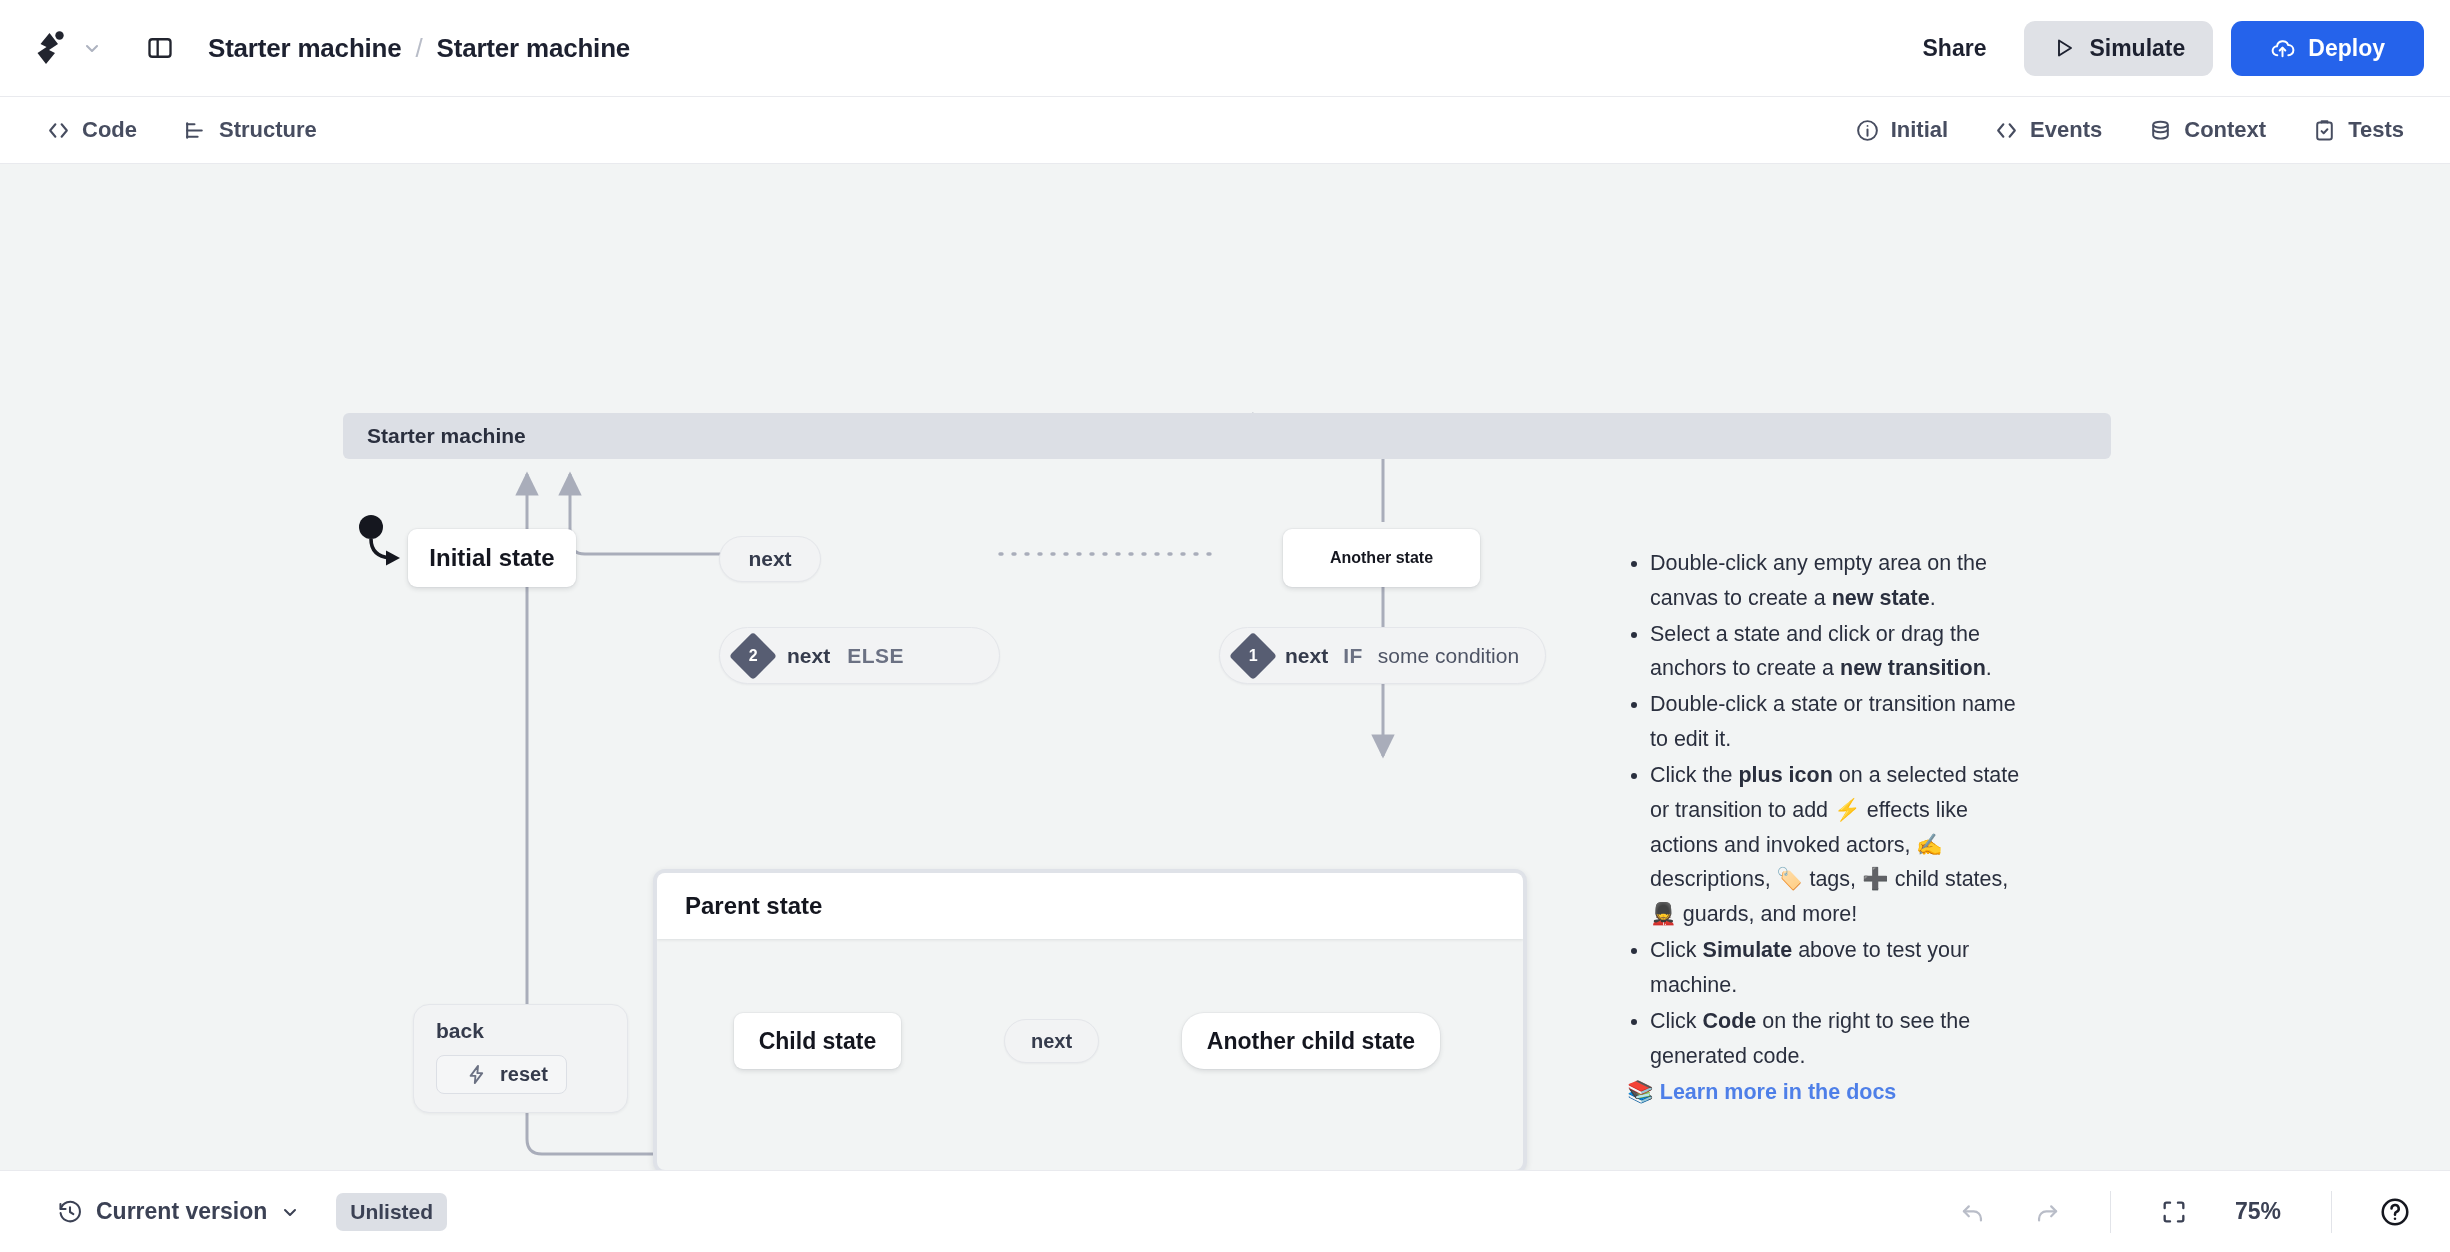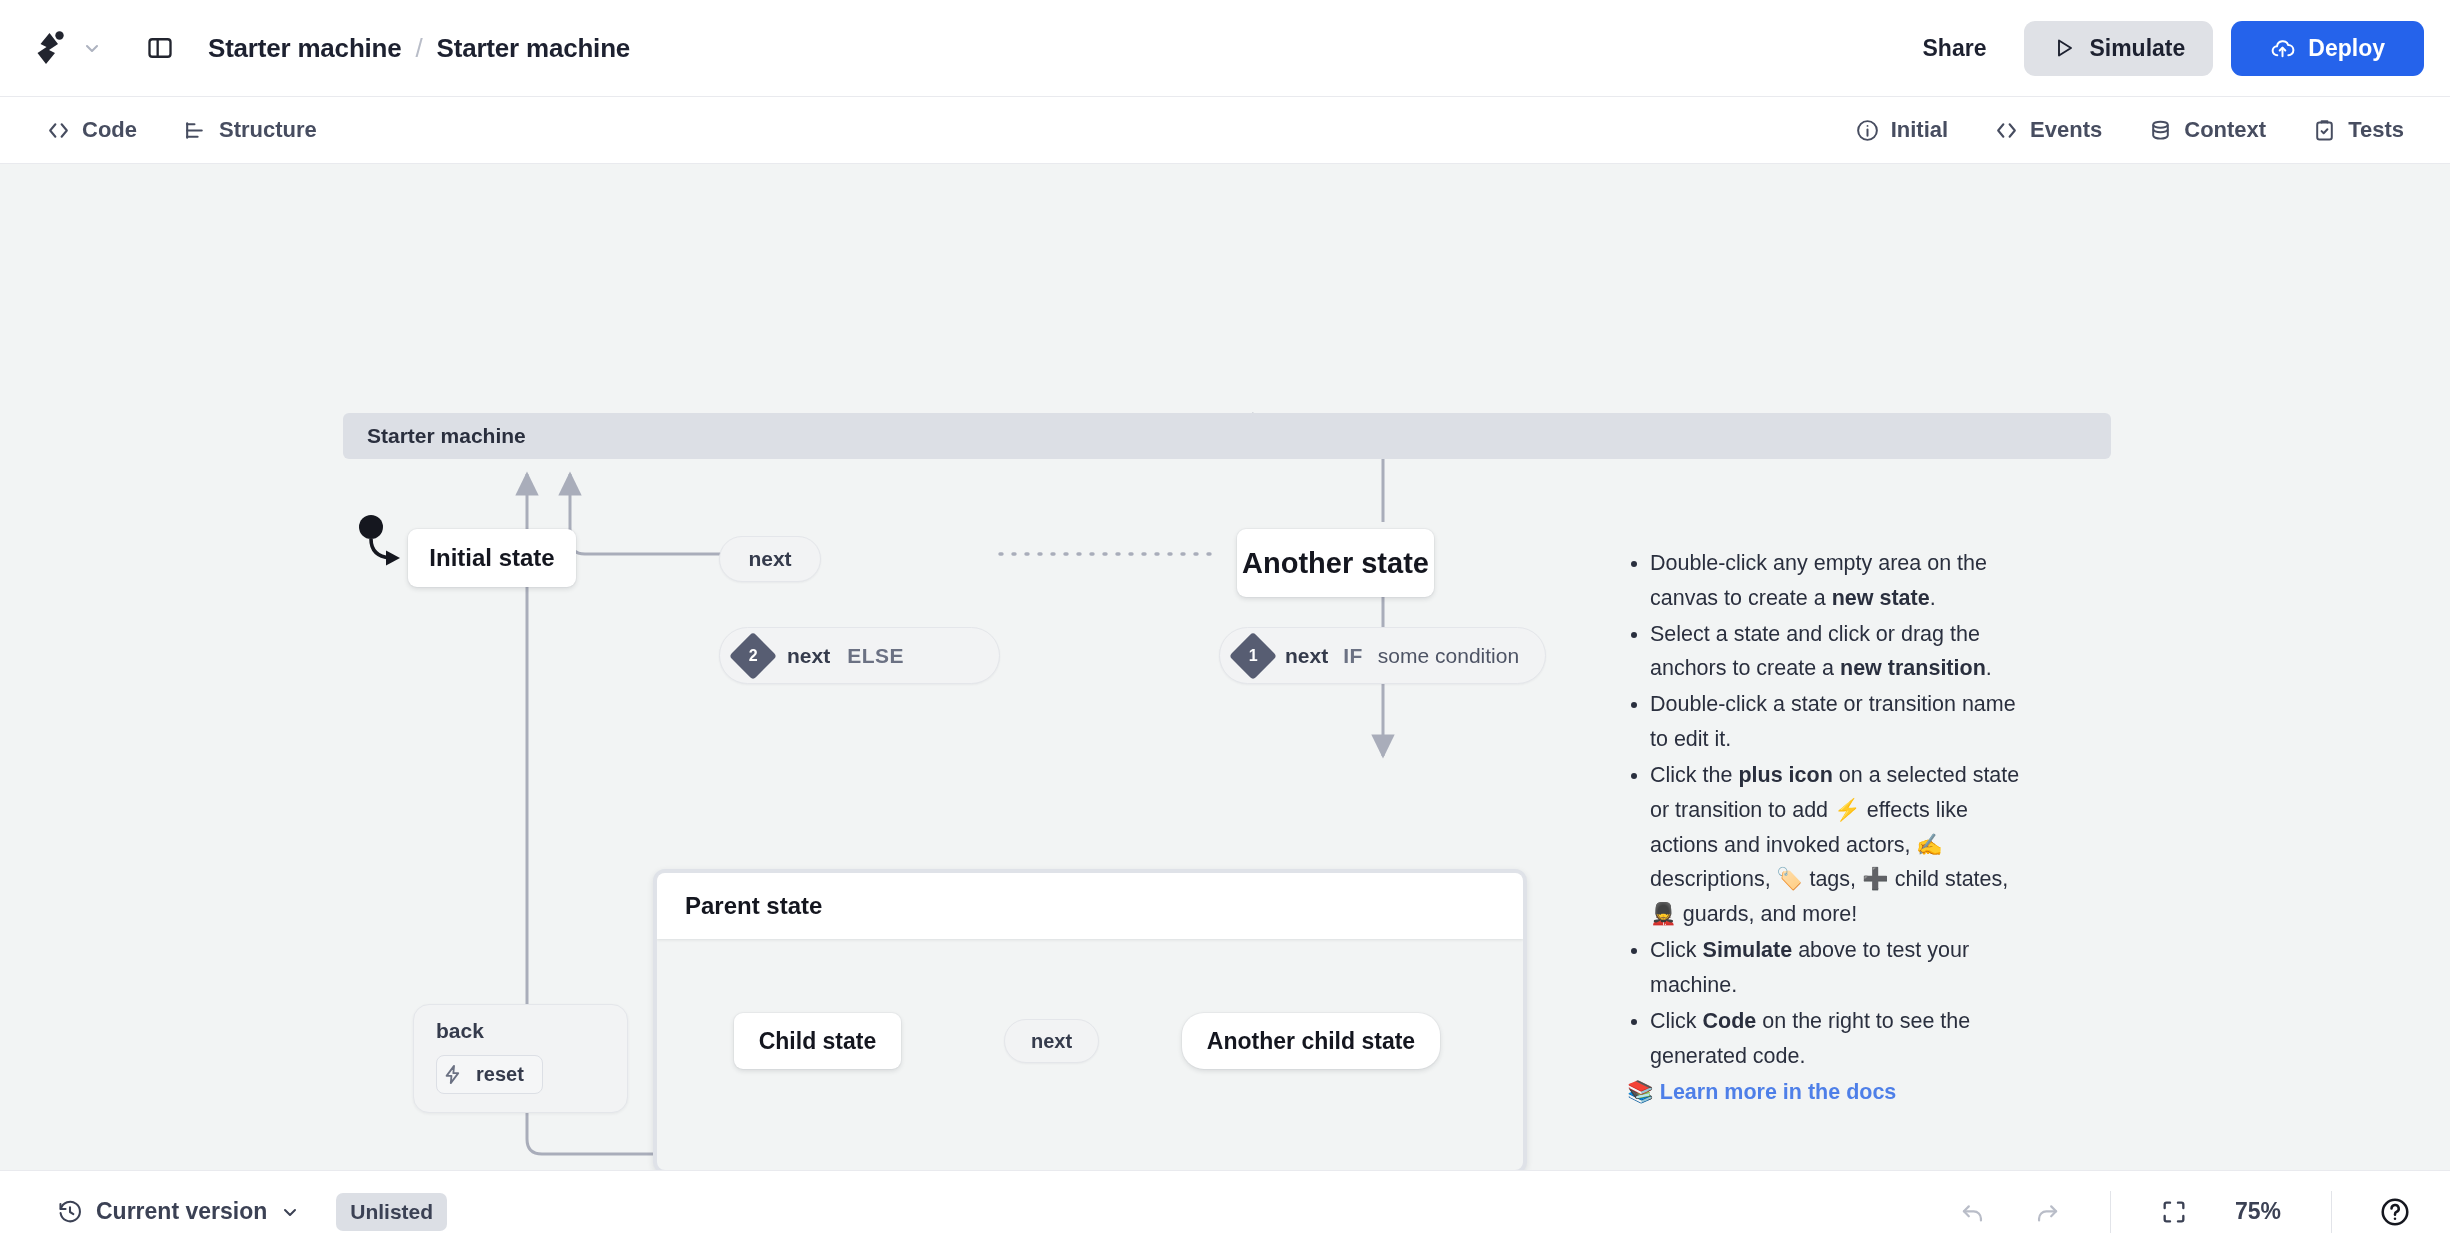--- a/index.html
+++ b/index.html
@@ -150,21 +150,21 @@
     border: 1px solid #e4e6ea;
     border-radius: 16px;
     box-shadow: 0 1px 3px rgba(30,35,50,.06);
     padding: 14px 18px 18px 22px;
     cursor: pointer;
   }
   .back-label { font-size: 21px; font-weight: 700; color: #353b4c; margin-bottom: 12px; }
   .reset-pill {
     display: inline-flex; align-items: center; gap: 12px;
     border: 1px solid #dcdfe5; border-radius: 8px;
-    background: #f5f6f7; padding: 7px 18px 7px 4px;
+    background: #f5f6f7; padding: 7px 18px 7px 28px;
     font-size: 20px; font-weight: 700; color: #353b4c;
   }
 
   
   .instructions {
     position: absolute; left: 1627px; top: 382px; width: 400px;
     font-size: 21.5px; line-height: 1.62; color: #2a2f3e;
   }
   .instructions ul { list-style: disc; padding-left: 23px; margin: 0; }
   .instructions li { margin-bottom: 1px; }
@@ -382,21 +382,21 @@
           <path d="M709,867 L722,874 L709,881 Z" fill="#15171f"></path>
         </g>
       </svg>
 
       <div class="machine-header">Starter machine</div>
 
       <div class="state-node" style="left:408px; top:365px; width:168px; height:58px; font-size:24px;">
         <span>Initial state</span>
       </div>
 
-      <div class="state-node" style="left:1237px; top:365px; width:197px; height:68px; font-size:29px;">
+      <div class="state-node" style="left:1283px; top:365px; width:197px; height:58px; font-size:16px;">
         <span>Another state</span>
       </div>
 
       <div class="chip" style="left:719px; top:372px; width:102px; height:46px; justify-content:center; font-size:21px;">
         <span class="evt">next</span>
       </div>
 
       <div class="chip" style="left:719px; top:463px; width:281px; height:57px; padding:0 22px 0 16px; gap:17px; font-size:21px;">
         <span class="badge-diamond">
           <span>2</span>

